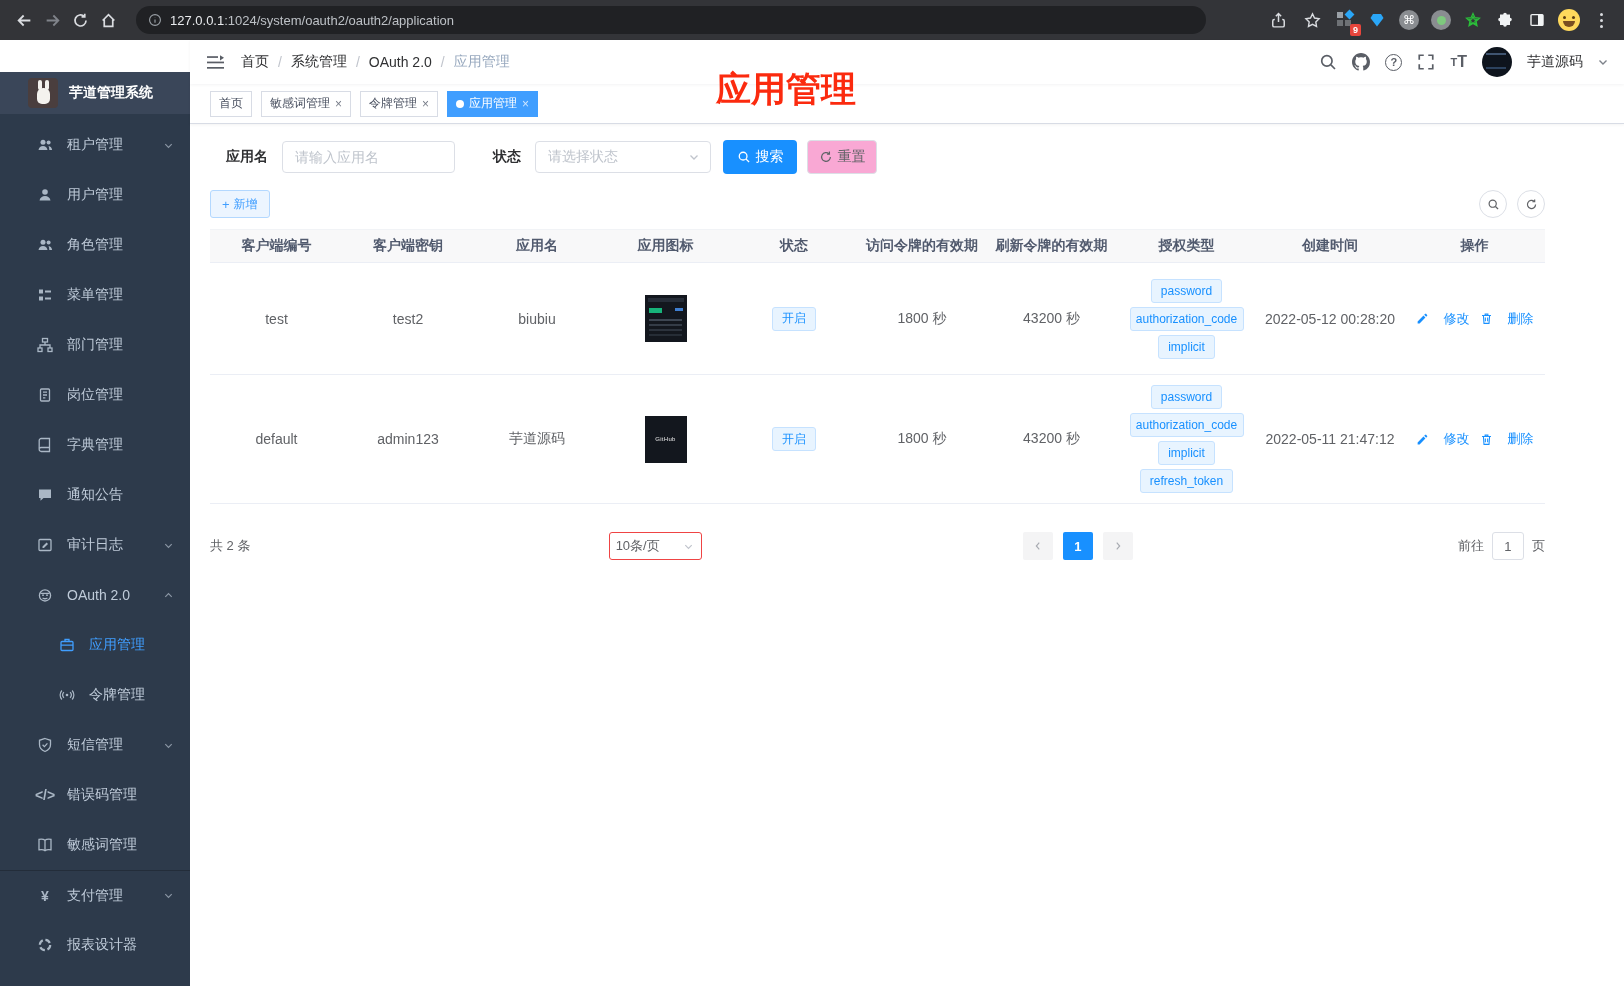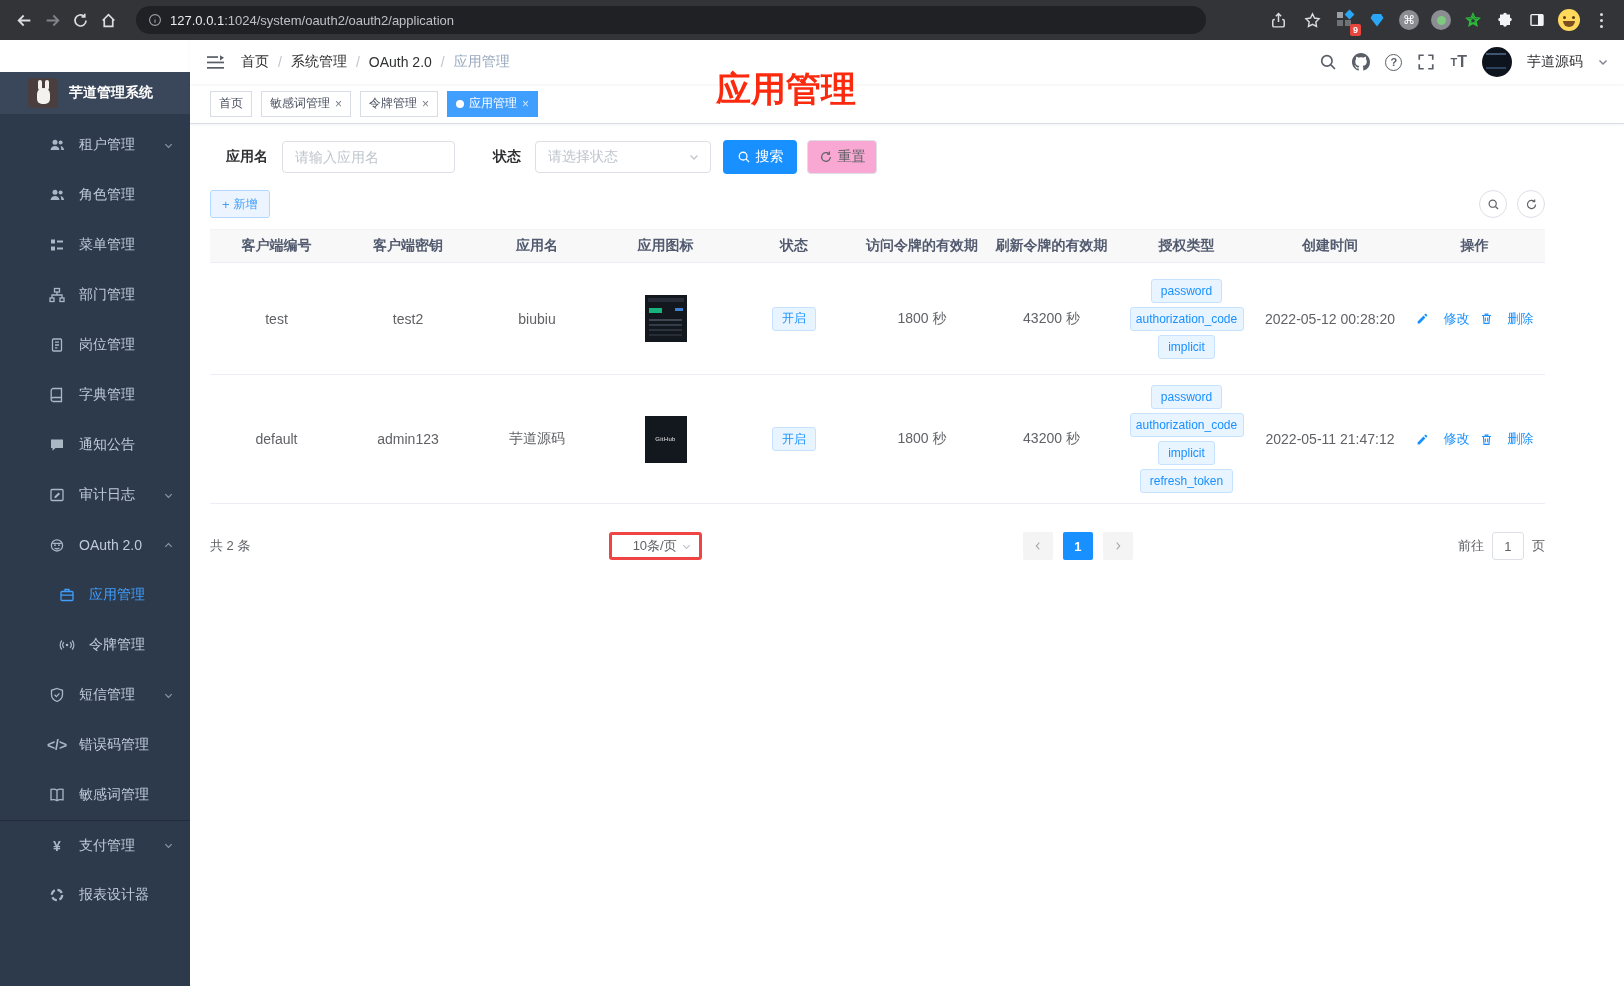--- a/index.html
+++ b/index.html
@@ -36,21 +36,21 @@
 
   
   .app{display:flex;height:946px;}
   .sidebar{width:190px;flex-shrink:0;background:var(--sidebar-bg);display:flex;flex-direction:column;margin-top:32px;}
   .logo-bar{height:42px;background:#3a4659;display:flex;align-items:center;padding-left:28px;gap:11px;cursor:pointer;flex-shrink:0;}
   .logo-img{width:30px;height:30px;border-radius:4px;background:#4a3e3e;position:relative;overflow:hidden;flex-shrink:0;}
   .logo-img::before{content:"";position:absolute;left:9px;top:10px;width:13px;height:16px;border-radius:6px 6px 5px 5px;background:#f4f2ee;}
   .logo-img::after{content:"";position:absolute;left:10px;top:2px;width:4px;height:10px;border-radius:2px;background:#f4f2ee;box-shadow:7px 0 0 #f4f2ee;}
   .logo-title{color:#fff;font-size:14px;font-weight:bold;white-space:nowrap;}
   .menu{margin-top:6px;}
-  .menu-item{height:50px;display:flex;align-items:center;padding-left:48px;cursor:pointer;color:#bfcbd9;}
+  .menu-item{height:50px;display:flex;align-items:center;padding-left:36px;cursor:pointer;color:#bfcbd9;}
   .menu-item .micon{width:18px;height:18px;display:flex;align-items:center;justify-content:center;color:#aab7c5;flex-shrink:0;}
   .menu-item .micon svg{width:16px;height:16px;}
   .menu-item .ticon{font-size:14px;font-weight:bold;color:#aab7c5;}
   .menu-item .mlabel{margin-left:13px;font-size:14px;white-space:nowrap;}
   .menu-item .arrow{margin-left:auto;margin-right:16px;color:#8b97a5;display:flex;}
   .menu-item .arrow svg{width:11px;height:11px;}
   .menu-item .arrow.up svg{transform:rotate(180deg);}
   .menu-item.sub{padding-left:58px;}
   .menu-item.active,.menu-item.active .micon,.menu-item.active .ticon{color:var(--tab-active);}
   .menu-item.section{border-top:1px solid rgba(0,0,0,.22);}
@@ -124,21 +124,21 @@
   .thumb.shot .t3{top:24px;left:4px;right:5px;height:2px;background:#3d4652;box-shadow:0 5px 0 #343c47,0 10px 0 #2c333d,0 15px 0 #262d36;}
   .thumb.shot .t4{top:13px;right:4px;width:8px;height:3px;background:#3f7fd1;}
   .thumb.gh span{color:#e8e8e8;font-size:6px;letter-spacing:.3px;}
   .ops{display:flex;align-items:center;justify-content:center;gap:10px;font-size:13px;}
   .op-link{color:var(--primary);display:inline-flex;align-items:center;gap:15px;cursor:pointer;white-space:nowrap;}
   .op-link svg{width:13px;height:13px;}
 
   
   .pagination{width:1335px;margin-top:28px;display:flex;align-items:center;justify-content:space-between;font-size:13px;color:#606266;}
   .pg-total{margin-right:16px;}
-  .pg-size{width:93px;height:28px;border:3px solid #ef4444;border-radius:3px;display:flex;align-items:center;justify-content:space-between;padding:0 7px 0 21px;cursor:pointer;margin-left:37px;}
+  .pg-size{width:93px;height:28px;border:1px solid #ef4444;border-radius:3px;display:flex;align-items:center;justify-content:space-between;padding:0 7px 0 6px;cursor:pointer;margin-left:37px;}
   .pg-size .chev{color:#c0c4cc;display:flex;}
   .pg-size .chev svg{width:11px;height:11px;}
   .pager{display:flex;align-items:center;margin-left:16px;gap:10px;}
   .pg-btn{min-width:30px;height:28px;border:none;border-radius:2px;background:#f4f4f5;color:#a8abb2;font-size:13px;display:flex;align-items:center;justify-content:center;cursor:pointer;}
   .pg-btn.active{background:var(--primary);color:#fff;font-weight:bold;}
   .pg-goto{margin-left:20px;display:flex;align-items:center;gap:8px;}
   .pg-input{width:32px;height:28px;border:1px solid #dcdfe6;border-radius:3px;text-align:center;font-size:13px;color:#606266;outline:none;}
 
   
   .annotation{position:absolute;left:716px;top:66px;font-size:35px;font-weight:bold;color:var(--annotation);z-index:10;pointer-events:none;white-space:nowrap;}
@@ -257,20 +257,29 @@
             <span class="mlabel">租户管理</span>
             <span class="arrow down">
               <svg viewBox="0 0 12 12" fill="none" stroke="currentColor" stroke-width="1.3">
                 <path d="M2.5 4.5L6 8l3.5-3.5"></path>
               </svg>
             </span>
           </div>
           <div class="menu-item">
             <span class="micon">
               <svg viewBox="0 0 16 16" fill="currentColor">
+                <circle cx="8" cy="5" r="2.8"></circle>
+                <path d="M2.5 13.5c.5-3 2.8-4.5 5.5-4.5s5 1.5 5.5 4.5z"></path>
+              </svg>
+            </span>
+            <span class="mlabel">用户管理</span>
+          </div>
+          <div class="menu-item">
+            <span class="micon">
+              <svg viewBox="0 0 16 16" fill="currentColor">
                 <circle cx="6" cy="5.2" r="2.5"></circle>
                 <path d="M1.5 13c.4-2.6 2.2-4 4.5-4s4.1 1.4 4.5 4z"></path>
                 <circle cx="11.6" cy="5.6" r="2"></circle>
                 <path d="M11.6 9.1c2 .3 3.2 1.7 3.5 3.9h-2.8c-.1-1.6-.3-2.9-.7-3.9z"></path>
               </svg>
             </span>
             <span class="mlabel">角色管理</span>
           </div>
           <div class="menu-item">
             <span class="micon">

